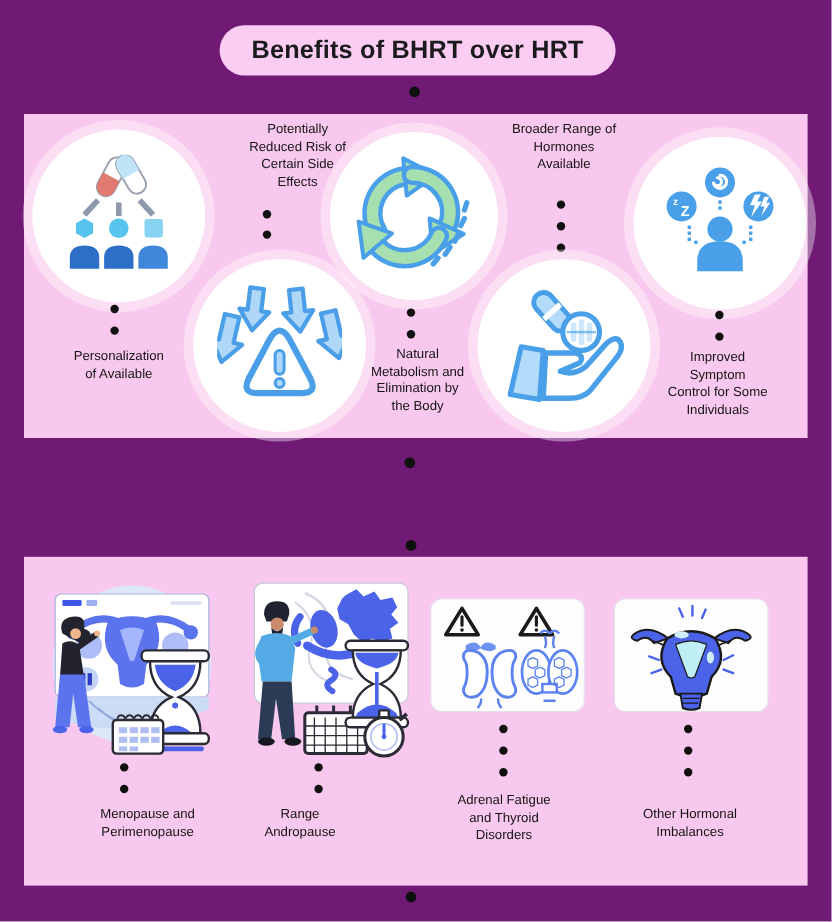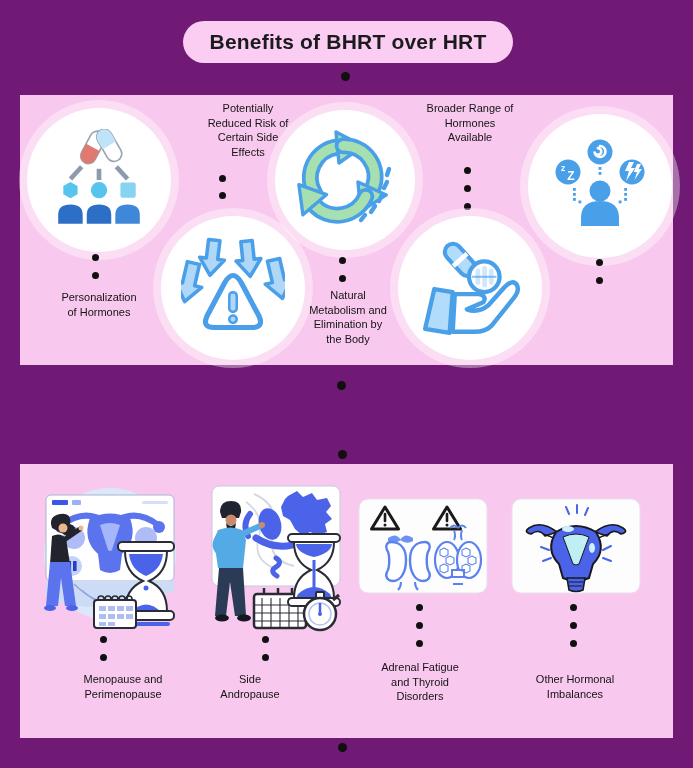--- a/index.html
+++ b/index.html
@@ -49,21 +49,21 @@
         <path d="M10 93 v-9 q0 -10 12 -10 q12 0 12 10 v9 z" fill="#2d6fc7"></path>
         <circle cx="50" cy="60" r="8" fill="#57c4ee"></circle>
         <path d="M38 93 v-9 q0 -10 12 -10 q12 0 12 10 v9 z" fill="#2d6fc7"></path>
         <rect x="71" y="52.5" width="15" height="15" rx="2" fill="#86d4f2"></rect>
         <path d="M66 93 v-9 q0 -10 12 -10 q12 0 12 10 v9 z" fill="#3f87d8"></path>
       </svg>
     </div>
     <div class="dot sm" style="left:72px;top:159px;"></div>
     <div class="dot sm" style="left:72px;top:177px;"></div>
     <div class="lbl" style="left:4px;top:195px;width:150px;">Personalization
-of Hormones</div>
+of Available</div>
 
     <div class="lbl" style="left:153px;top:6px;width:150px;">Potentially
 Reduced Risk of
 Certain Side
 Effects</div>
     <div class="dot sm" style="left:199px;top:80px;"></div>
     <div class="dot sm" style="left:199px;top:97px;"></div>
     <div class="circle" style="left:141px;top:121px;width:144px;height:144px;">
       <svg width="104" height="104" viewBox="0 0 100 100">
         <g fill="#aed7f8" stroke="#4a9fe8" stroke-width="3.4" stroke-linejoin="round">
@@ -156,20 +156,24 @@
         </g>
         <path d="M50 10 a5.5 5.5 0 1 1 -5.5 5.5 a3.4 3.4 0 1 0 3.4 -3.4" fill="none" stroke="#ffffff" stroke-width="2.6" stroke-linecap="round"></path>
         <text x="13" y="35" font-size="8.5" font-weight="bold" fill="#ffffff" text-anchor="middle" font-family="Liberation Sans, sans-serif">z</text>
         <text x="21" y="44" font-size="12" font-weight="bold" fill="#ffffff" text-anchor="middle" font-family="Liberation Sans, sans-serif">Z</text>
         <path d="M79 26 L84 26 L81 32 L85 32 L76 45 L79 35 L75 35 Z" fill="#ffffff"></path>
         <path d="M87 28 L91 28 L88.6 33 L91.8 33 L84.5 44 L87 36 L83.8 36 Z" fill="#ffffff"></path>
       </svg>
     </div>
     <div class="dot sm" style="left:576px;top:164px;"></div>
     <div class="dot sm" style="left:576px;top:182px;"></div>
+    <div class="lbl" style="left:503px;top:196px;width:150px;">Improved
+Symptom
+Control for Some
+Individuals</div>
   </section>
 
   <div class="dot sep" style="left:337px;top:381px;"></div>
   <div class="dot sep" style="left:338px;top:450px;"></div>
 
   <section class="panel" style="left:20px;top:464px;width:653px;height:274px;">
 
     <div class="card" style="left:12px;top:14px;">
       <svg width="158" height="155" viewBox="0 0 158 155">
         <circle cx="78" cy="76" r="66" fill="#dce8fa"></circle>
@@ -262,21 +266,21 @@
         <rect x="124" y="116" width="8" height="6" rx="1" fill="#ffffff" stroke="#2b2b35" stroke-width="2"></rect>
         <path d="M141 124 l6 -5" stroke="#2b2b35" stroke-width="3"></path>
         <circle cx="128" cy="138" r="16" fill="#ffffff" stroke="#2b2b35" stroke-width="2.5"></circle>
         <circle cx="128" cy="138" r="11" fill="none" stroke="#b9c2f2" stroke-width="1.5"></circle>
         <path d="M128 138 V128" stroke="#4a63e8" stroke-width="2.5" stroke-linecap="round"></path>
         <circle cx="128" cy="138" r="2" fill="#4a63e8"></circle>
       </svg>
     </div>
     <div class="dot sm" style="left:242px;top:172px;"></div>
     <div class="dot sm" style="left:242px;top:190px;"></div>
-    <div class="lbl" style="left:155px;top:208px;width:150px;">Side
+    <div class="lbl" style="left:155px;top:208px;width:150px;">Range
 Andropause</div>
 
     <div class="card" style="left:338px;top:34px;">
       <svg width="130" height="96" viewBox="0 0 130 96">
         <rect x="1" y="1" width="128" height="94" rx="9" fill="#fdfdfe" stroke="#e6e0ea" stroke-width="1"></rect>
         <g stroke="#1a1a1a" stroke-width="3" fill="none" stroke-linejoin="round">
           <path d="M27 9 L40.5 31 H13.5 Z"></path>
             <path d="M89 9 L102.5 31 H75.5 Z"></path>
         </g>
         <g stroke="#1a1a1a" stroke-width="2.6" stroke-linecap="round">

